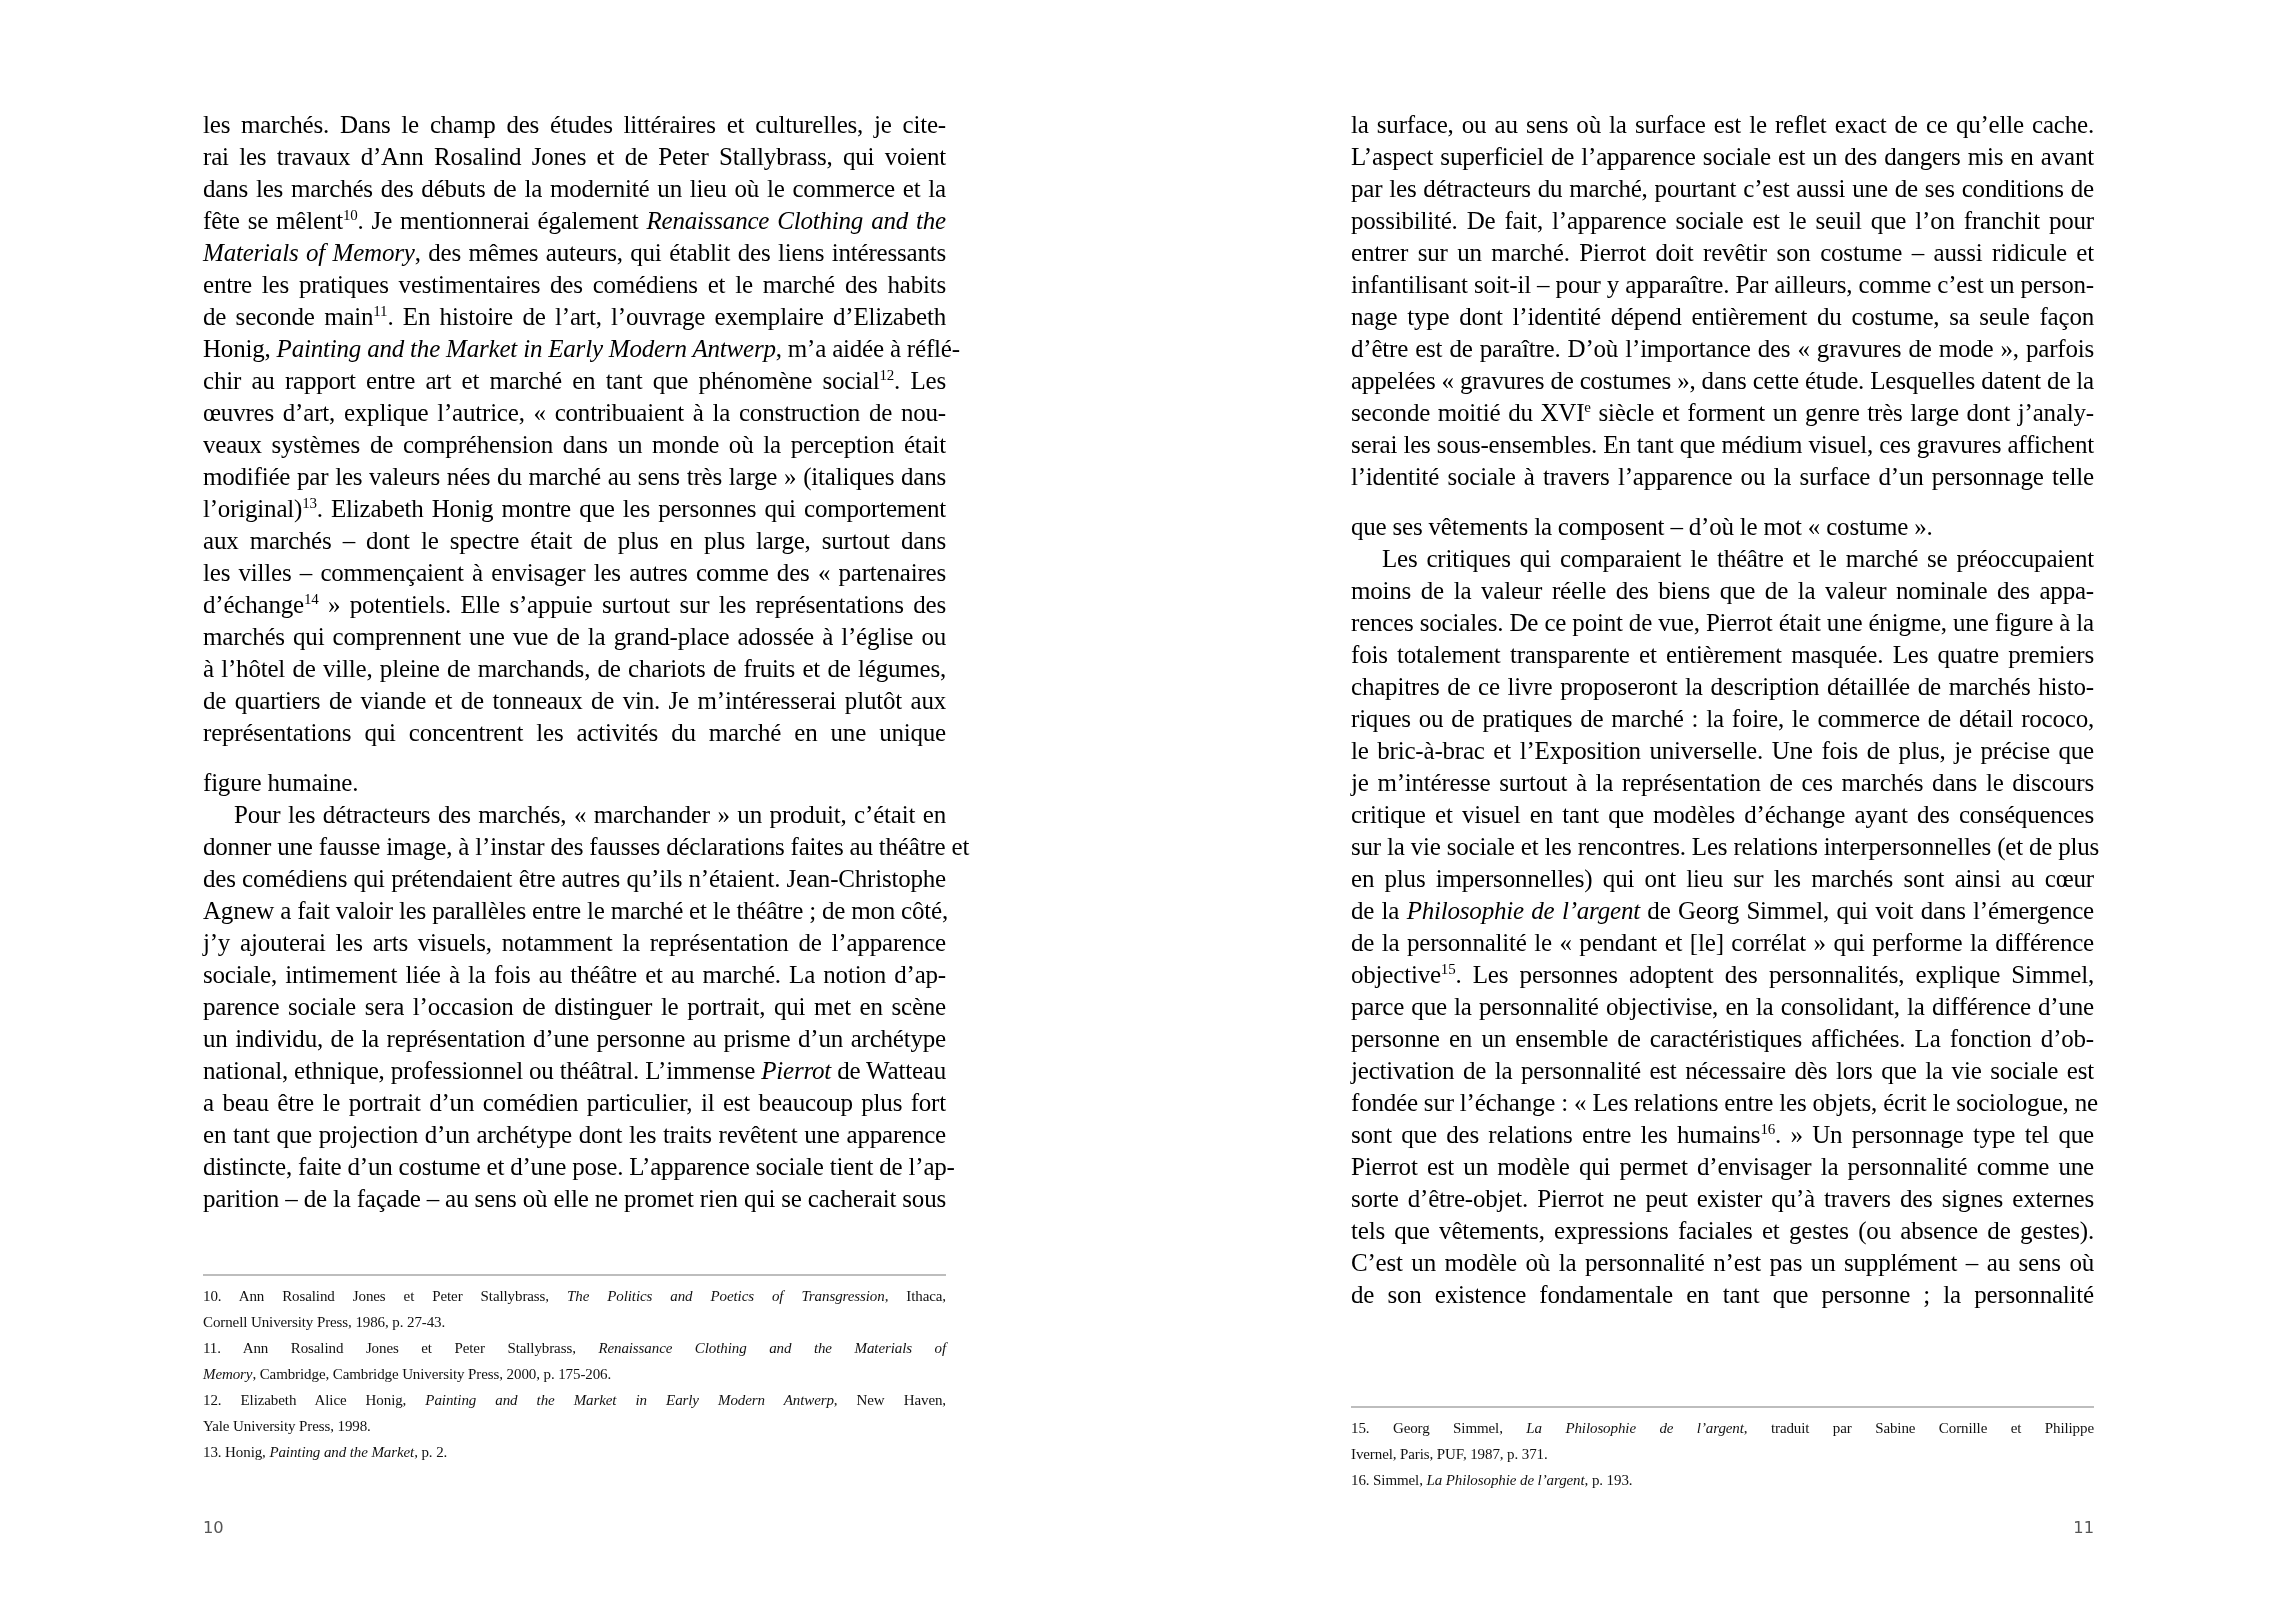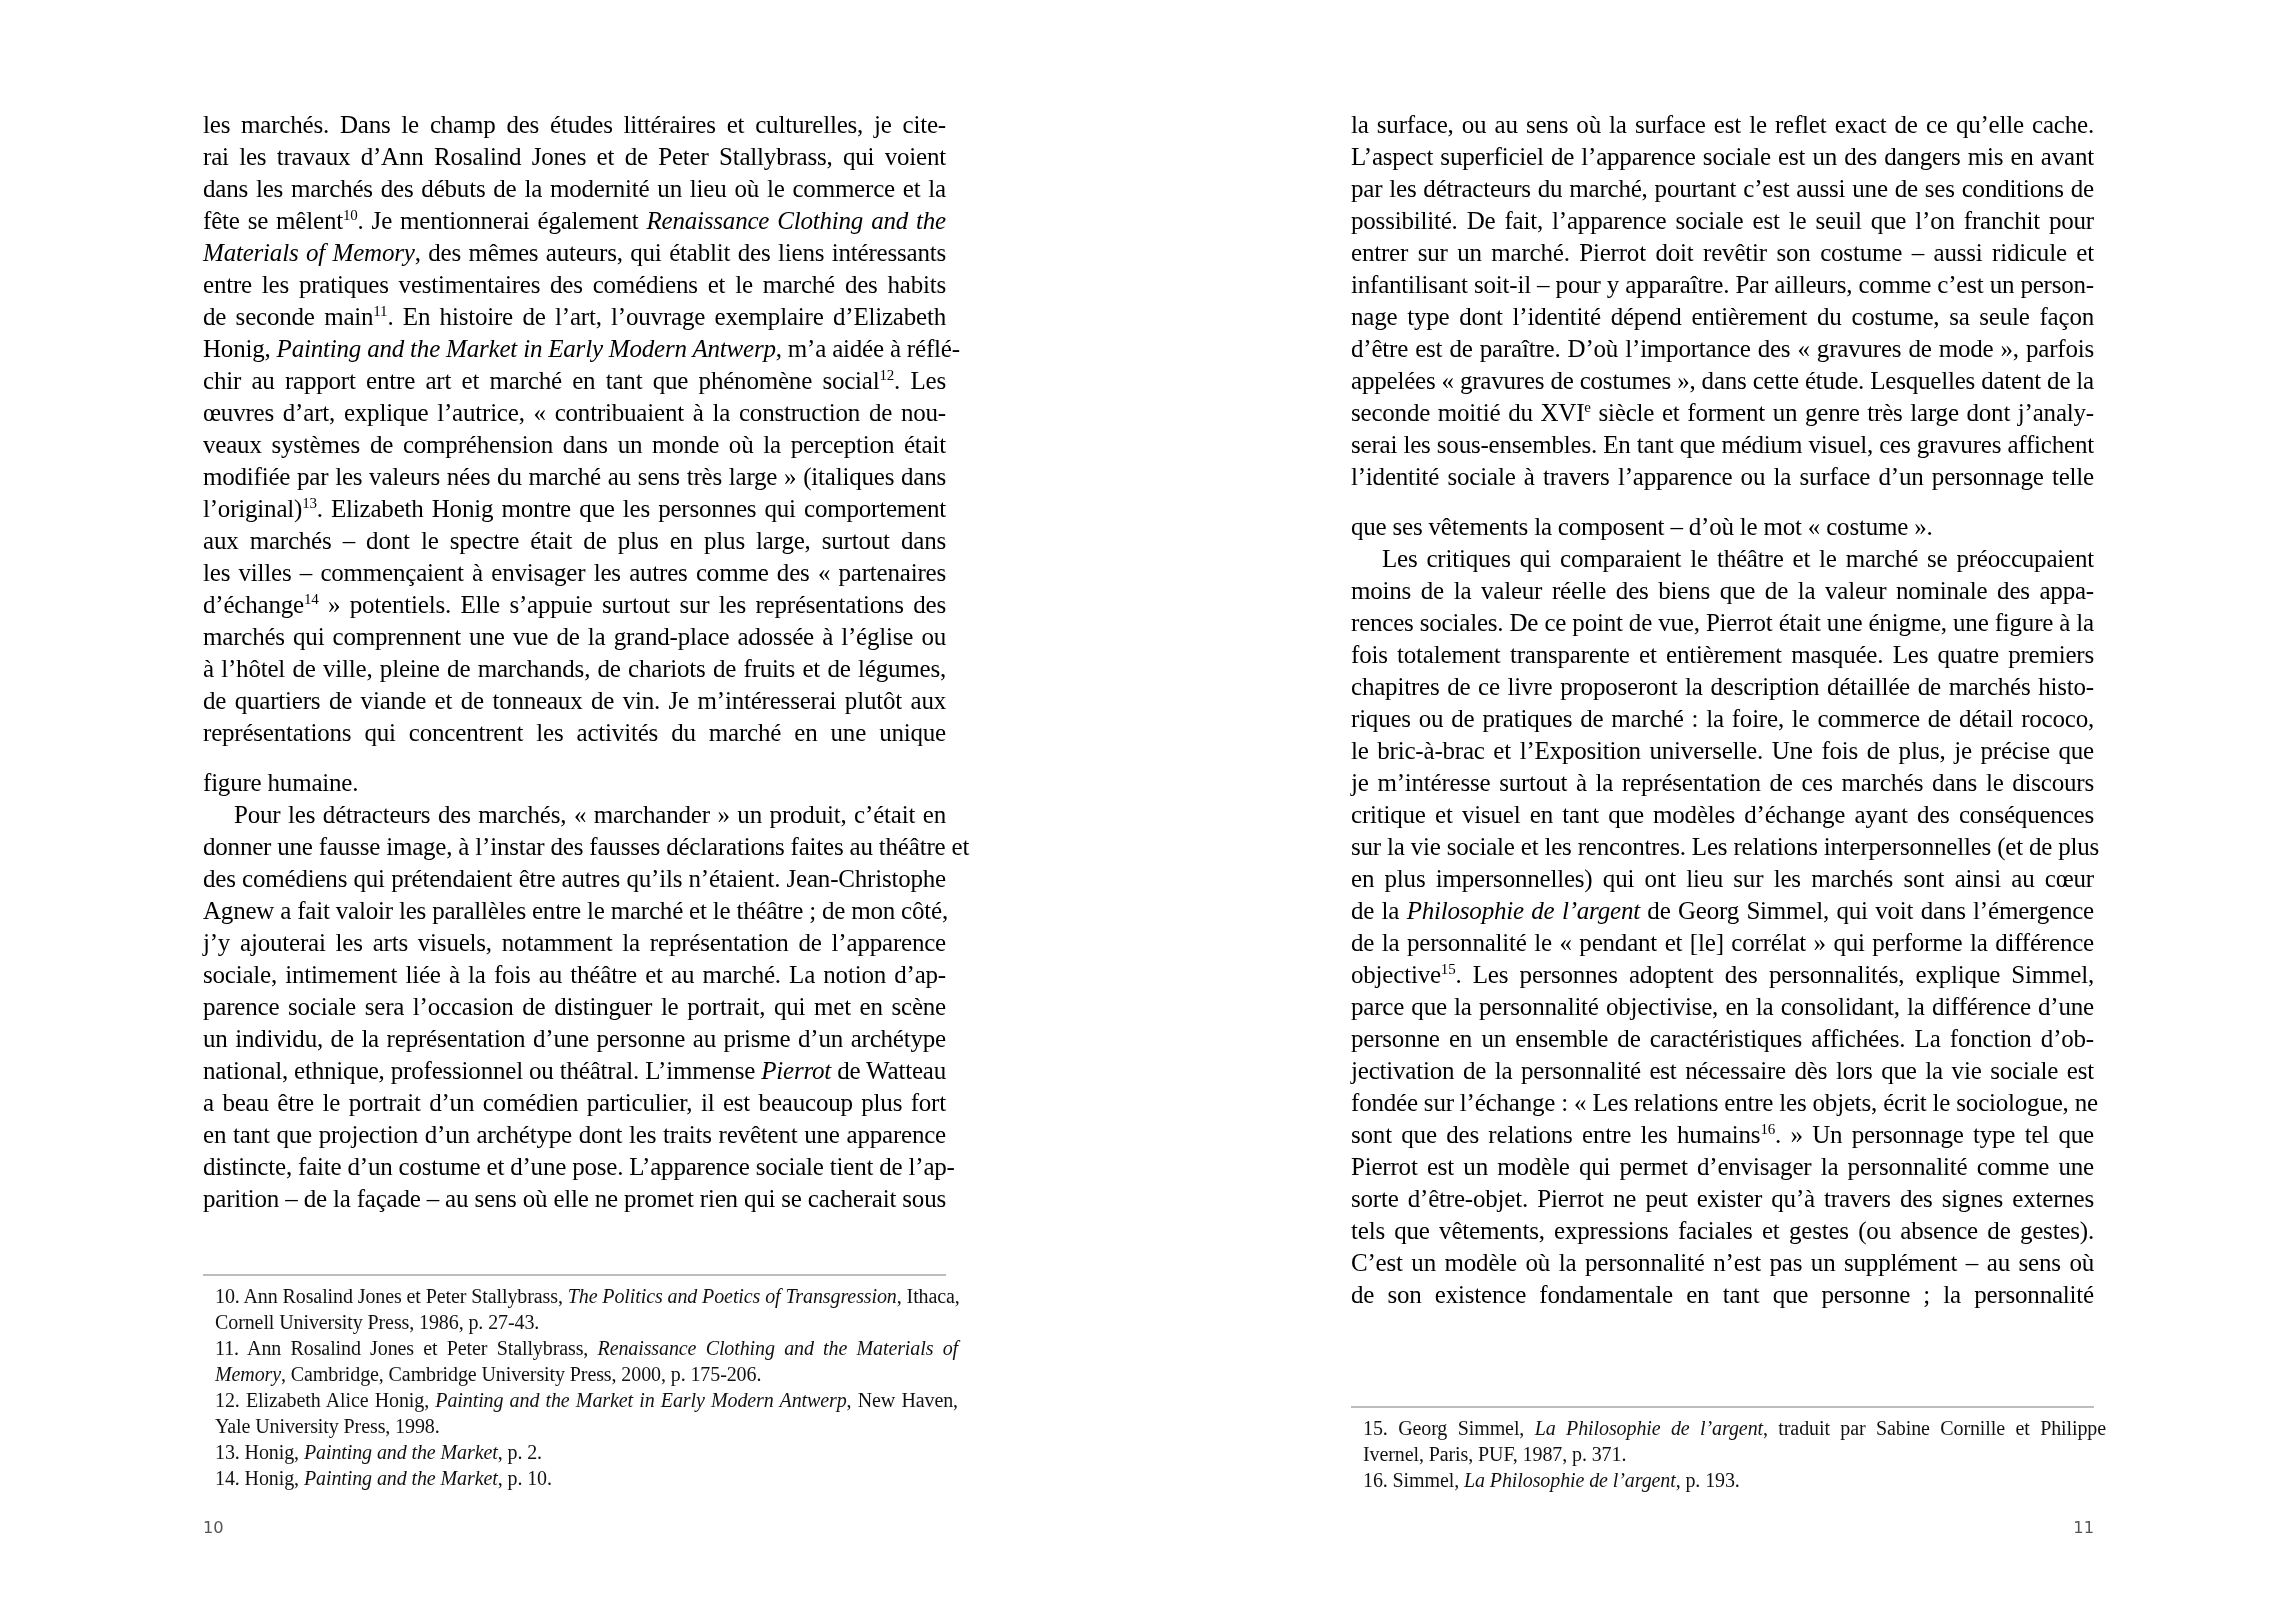--- a/index.html
+++ b/index.html
@@ -18,23 +18,23 @@
     letter-spacing: -0.2px;
   }
   .line.last { text-align-last: left; margin-top: 18px; }
   .line.indent { text-indent: 31px; }
   .seg-i { font-style: italic; }
   .seg-sup { font-size: 0.6em; vertical-align: 0.6em; line-height: 0; }
   .rule { position: absolute; left: 0; width: 100%; height: 1.7px; background: #bdbdbd; }
   #rule-left { top: 1274px; }
   #rule-right { top: 1406px; }
   .notes {
-    position: absolute; left: 12px; width: 100%;
+    position: absolute; left: 0; width: 100%;
     font-family: "Liberation Serif", "DejaVu Serif", serif;
-    font-size: 20px; color: #111;
+    font-size: 15px; color: #111;
   }
   #notes-left { top: 1283px; }
   #notes-right { top: 1415px; }
   .nline {
     display: block; height: 26px; line-height: 26px;
     white-space: nowrap; text-align: justify; text-align-last: justify;
     letter-spacing: -0.1px;
   }
   .nline.last { text-align-last: left; }
   .folio {
@@ -86,21 +86,20 @@
     </div>
   <div class="rule" id="rule-left"></div>
   <div class="notes" id="notes-left">
       <span class="nline"><span>10. Ann Rosalind Jones et Peter Stallybrass, </span><span class="seg-i">The Politics and Poetics of Transgression</span><span>, Ithaca,</span></span>
       <span class="nline last"><span>Cornell University Press, 1986, p. 27-43.</span></span>
       <span class="nline"><span>11. Ann Rosalind Jones et Peter Stallybrass, </span><span class="seg-i">Renaissance Clothing and the Materials of</span></span>
       <span class="nline last"><span class="seg-i">Memory</span><span>, Cambridge, Cambridge University Press, 2000, p. 175-206.</span></span>
       <span class="nline"><span>12. Elizabeth Alice Honig, </span><span class="seg-i">Painting and the Market in Early Modern Antwerp</span><span>, New Haven,</span></span>
       <span class="nline last"><span>Yale University Press, 1998.</span></span>
       <span class="nline last"><span>13. Honig, </span><span class="seg-i">Painting and the Market</span><span>, p. 2.</span></span>
-      <span class="nline last"><span>14. Honig, </span><span class="seg-i">Painting and the Market</span><span>, p. 10.</span></span>
     </div>
   <div class="folio" id="folio-left">10</div>
 </div>
 
 <div class="page" id="page-right">
   <div class="body-text" id="body-right">
       <span class="line"><span>la surface, ou au sens où la surface est le reflet exact de ce qu’elle cache.</span></span>
       <span class="line"><span>L’aspect superficiel de l’apparence sociale est un des dangers mis en avant</span></span>
       <span class="line"><span>par les détracteurs du marché, pourtant c’est aussi une de ses conditions de</span></span>
       <span class="line"><span>possibilité. De fait, l’apparence sociale est le seuil que l’on franchit pour</span></span>

